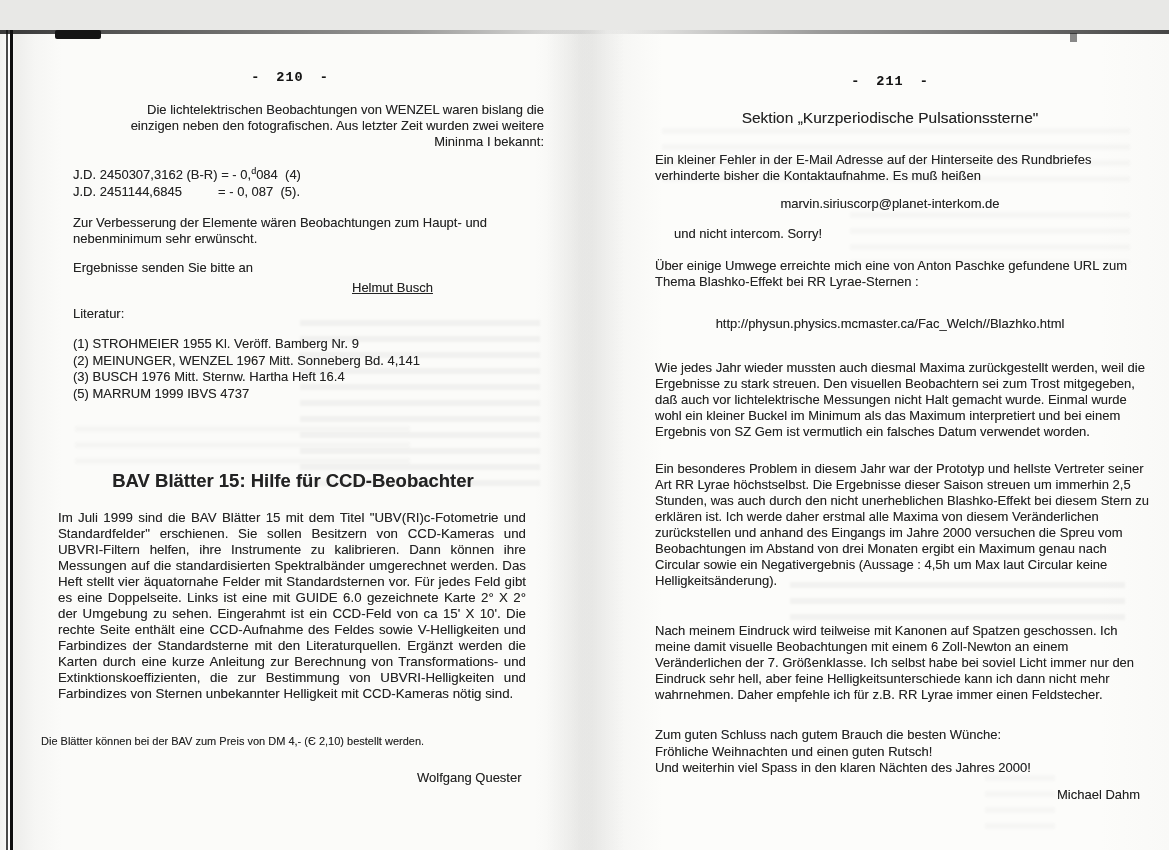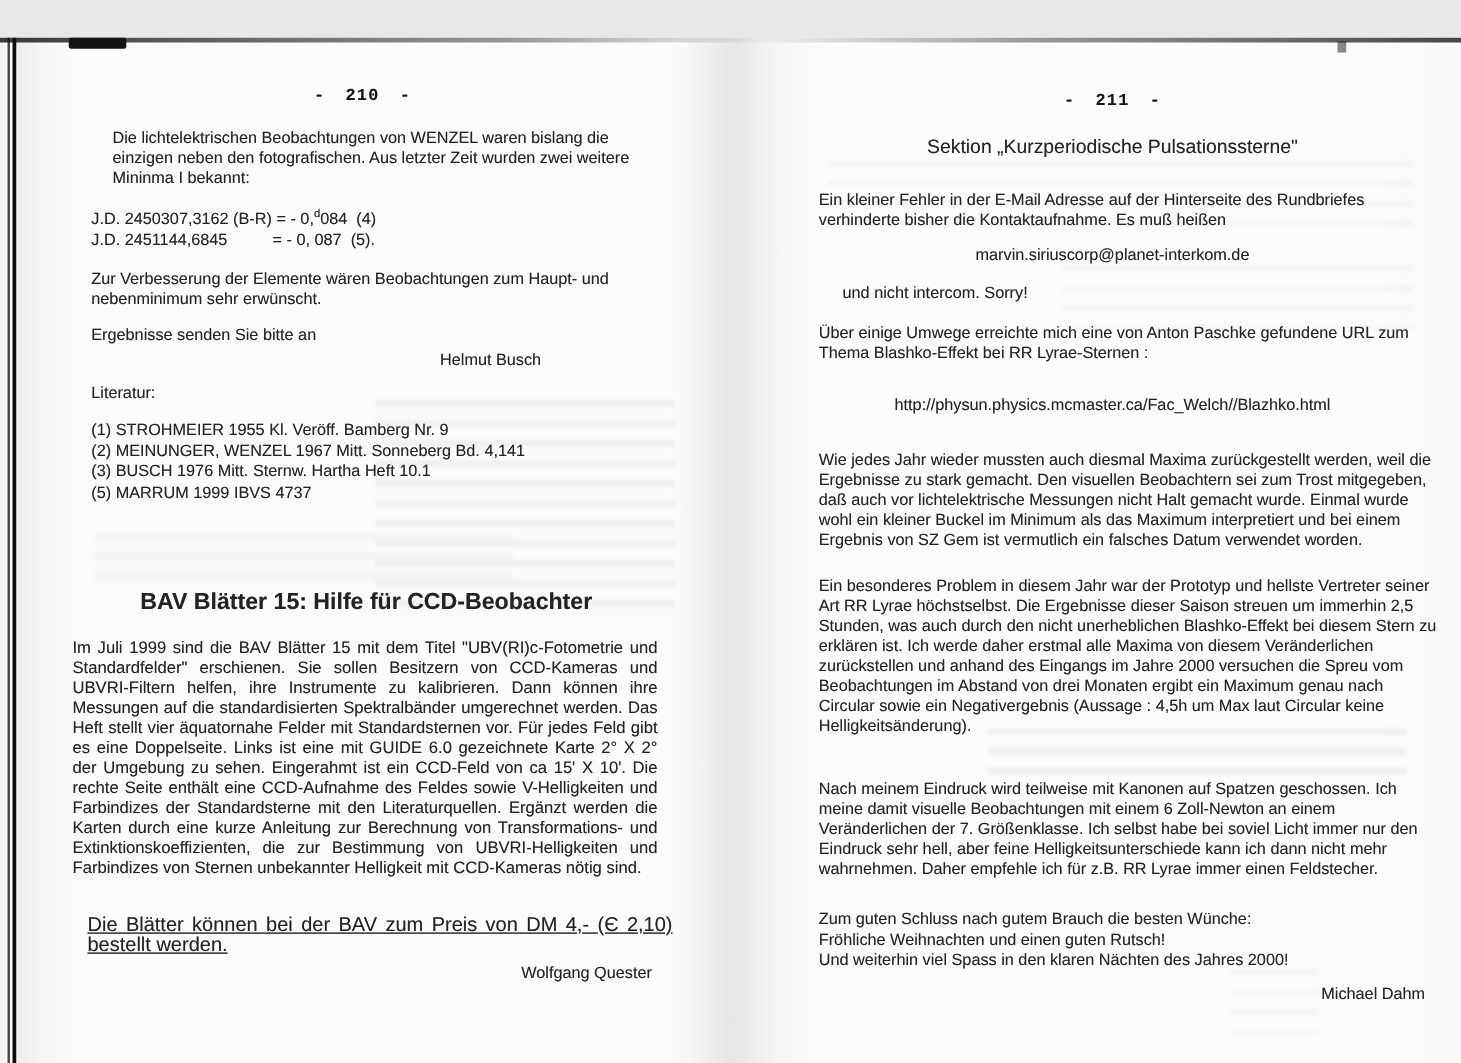--- a/index.html
+++ b/index.html
@@ -59,54 +59,54 @@
   <div class="ghost" style="left:300px;top:290px;width:240px;height:168px;"></div>
   <div class="ghost lite" style="left:75px;top:396px;width:335px;height:46px;"></div>
   <div class="ghost lite" style="left:662px;top:98px;width:468px;height:58px;"></div>
   <div class="ghost lite" style="left:850px;top:182px;width:280px;height:52px;"></div>
   <div class="ghost" style="left:790px;top:552px;width:335px;height:48px;"></div>
   <div class="ghost lite" style="left:985px;top:745px;width:70px;height:55px;"></div>
 
   <div>
     <div class="t pn ctr" style="left:60px;top:40px;width:460px;">- 210 -</div>
 
-    <div class="t lines" style="left:90px;top:72px;width:468px;">
+    <div class="t lines" style="left:76px;top:72px;width:468px;text-align:right;">
       <div>Die lichtelektrischen Beobachtungen von WENZEL waren bislang die</div>
       <div>einzigen neben den fotografischen. Aus letzter Zeit wurden zwei weitere</div>
       <div>Mininma I bekannt:</div>
     </div>
 
     <div class="t lines17" style="left:73px;top:137px;width:468px;">
       <div class="pre"><span>J.D. 2450307,3162 (B-R) = - 0,</span><sup class="d">d</sup><span>084  (4)</span></div>
       <div class="pre"><span>J.D. 2451144,6845          = - 0, 087  (5).</span><sup class="d"></sup><span></span></div>
     </div>
 
     <div class="t lines" style="left:73px;top:185px;width:468px;">
       <div>Zur Verbesserung der Elemente wären Beobachtungen zum Haupt- und</div>
       <div>nebenminimum sehr erwünscht.</div>
     </div>
 
     <div class="t" style="left:73px;top:230px;">Ergebnisse senden Sie bitte an</div>
 
-    <div class="t" style="left:352px;top:250px;">Helmut Busch</div>
+    <div class="t" style="left:352px;top:250px;text-decoration:underline;">Helmut Busch</div>
 
     <div class="t" style="left:73px;top:276px;">Literatur:</div>
 
     <div class="t lines17" style="left:73px;top:306px;width:480px;">
       <div>(1) STROHMEIER 1955 Kl. Veröff. Bamberg Nr. 9</div>
       <div>(2) MEINUNGER, WENZEL 1967 Mitt. Sonneberg Bd. 4,141</div>
-      <div>(3) BUSCH 1976 Mitt. Sternw. Hartha Heft 10.1</div>
+      <div>(3) BUSCH 1976 Mitt. Sternw. Hartha Heft 16.4</div>
       <div>(5) MARRUM 1999 IBVS 4737</div>
     </div>
 
     <div class="t h1 ctr" style="left:58px;top:440px;width:470px;">BAV Blätter 15: Hilfe für CCD-Beobachter</div>
 
     <div class="t just" style="left:58px;top:480px;width:468px;font-size:13.3px;">Im Juli 1999 sind die BAV Blätter 15 mit dem Titel "UBV(RI)c-Fotometrie und Standardfelder" erschienen. Sie sollen Besitzern von CCD-Kameras und UBVRI-Filtern helfen, ihre Instrumente zu kalibrieren. Dann können ihre Messungen auf die standardisierten Spektralbänder umgerechnet werden. Das Heft stellt vier äquatornahe Felder mit Standardsternen vor. Für jedes Feld gibt es eine Doppelseite. Links ist eine mit GUIDE 6.0 gezeichnete Karte 2° X 2° der Umgebung zu sehen. Eingerahmt ist ein CCD-Feld von ca 15' X 10'. Die rechte Seite enthält eine CCD-Aufnahme des Feldes sowie V-Helligkeiten und Farbindizes der Standardsterne mit den Literaturquellen. Ergänzt werden die Karten durch eine kurze Anleitung zur Berechnung von Transformations- und Extinktionskoeffizienten, die zur Bestimmung von UBVRI-Helligkeiten und Farbindizes von Sternen unbekannter Helligkeit mit CCD-Kameras nötig sind.</div>
 
-    <div class="t just" style="left:70px;top:703px;width:468px;font-size:16px;text-decoration:underline;">Die Blätter können bei der BAV zum Preis von DM 4,- (Є 2,10) bestellt werden.</div>
+    <div class="t just" style="left:41px;top:703px;width:468px;font-size:11px;">Die Blätter können bei der BAV zum Preis von DM 4,- (Є 2,10) bestellt werden.</div>
 
     <div class="t" style="left:417px;top:740px;">Wolfgang Quester</div>
   </div>
 
   <div>
     <div class="t pn ctr" style="left:645px;top:44px;width:490px;">- 211 -</div>
 
     <div class="t sekt ctr" style="left:645px;top:78px;width:490px;">Sektion „Kurzperiodische Pulsationssterne"</div>
 
     <div class="t lines" style="left:655px;top:122px;width:495px;">
@@ -120,21 +120,21 @@
 
     <div class="t lines" style="left:655px;top:228px;width:498px;">
       <div>Über einige Umwege erreichte mich eine von Anton Paschke gefundene URL zum</div>
       <div>Thema Blashko-Effekt bei RR Lyrae-Sternen :</div>
     </div>
 
     <div class="t ctr" style="left:645px;top:286px;width:490px;">http://physun.physics.mcmaster.ca/Fac_Welch//Blazhko.html</div>
 
     <div class="t lines" style="left:655px;top:330px;width:498px;">
       <div>Wie jedes Jahr wieder mussten auch diesmal Maxima zurückgestellt werden, weil die</div>
-      <div>Ergebnisse zu stark gemacht. Den visuellen Beobachtern sei zum Trost mitgegeben,</div>
+      <div>Ergebnisse zu stark streuen. Den visuellen Beobachtern sei zum Trost mitgegeben,</div>
       <div>daß auch vor lichtelektrische Messungen nicht Halt gemacht wurde. Einmal wurde</div>
       <div>wohl ein kleiner Buckel im Minimum als das Maximum interpretiert und bei einem</div>
       <div>Ergebnis von SZ Gem ist vermutlich ein falsches Datum verwendet worden.</div>
     </div>
 
     <div class="t lines" style="left:655px;top:431px;width:498px;">
       <div>Ein besonderes Problem in diesem Jahr war der Prototyp und hellste Vertreter seiner</div>
       <div>Art RR Lyrae höchstselbst. Die Ergebnisse dieser Saison streuen um immerhin 2,5</div>
       <div>Stunden, was auch durch den nicht unerheblichen Blashko-Effekt bei diesem Stern zu</div>
       <div>erklären ist. Ich werde daher erstmal alle Maxima von diesem Veränderlichen</div>

